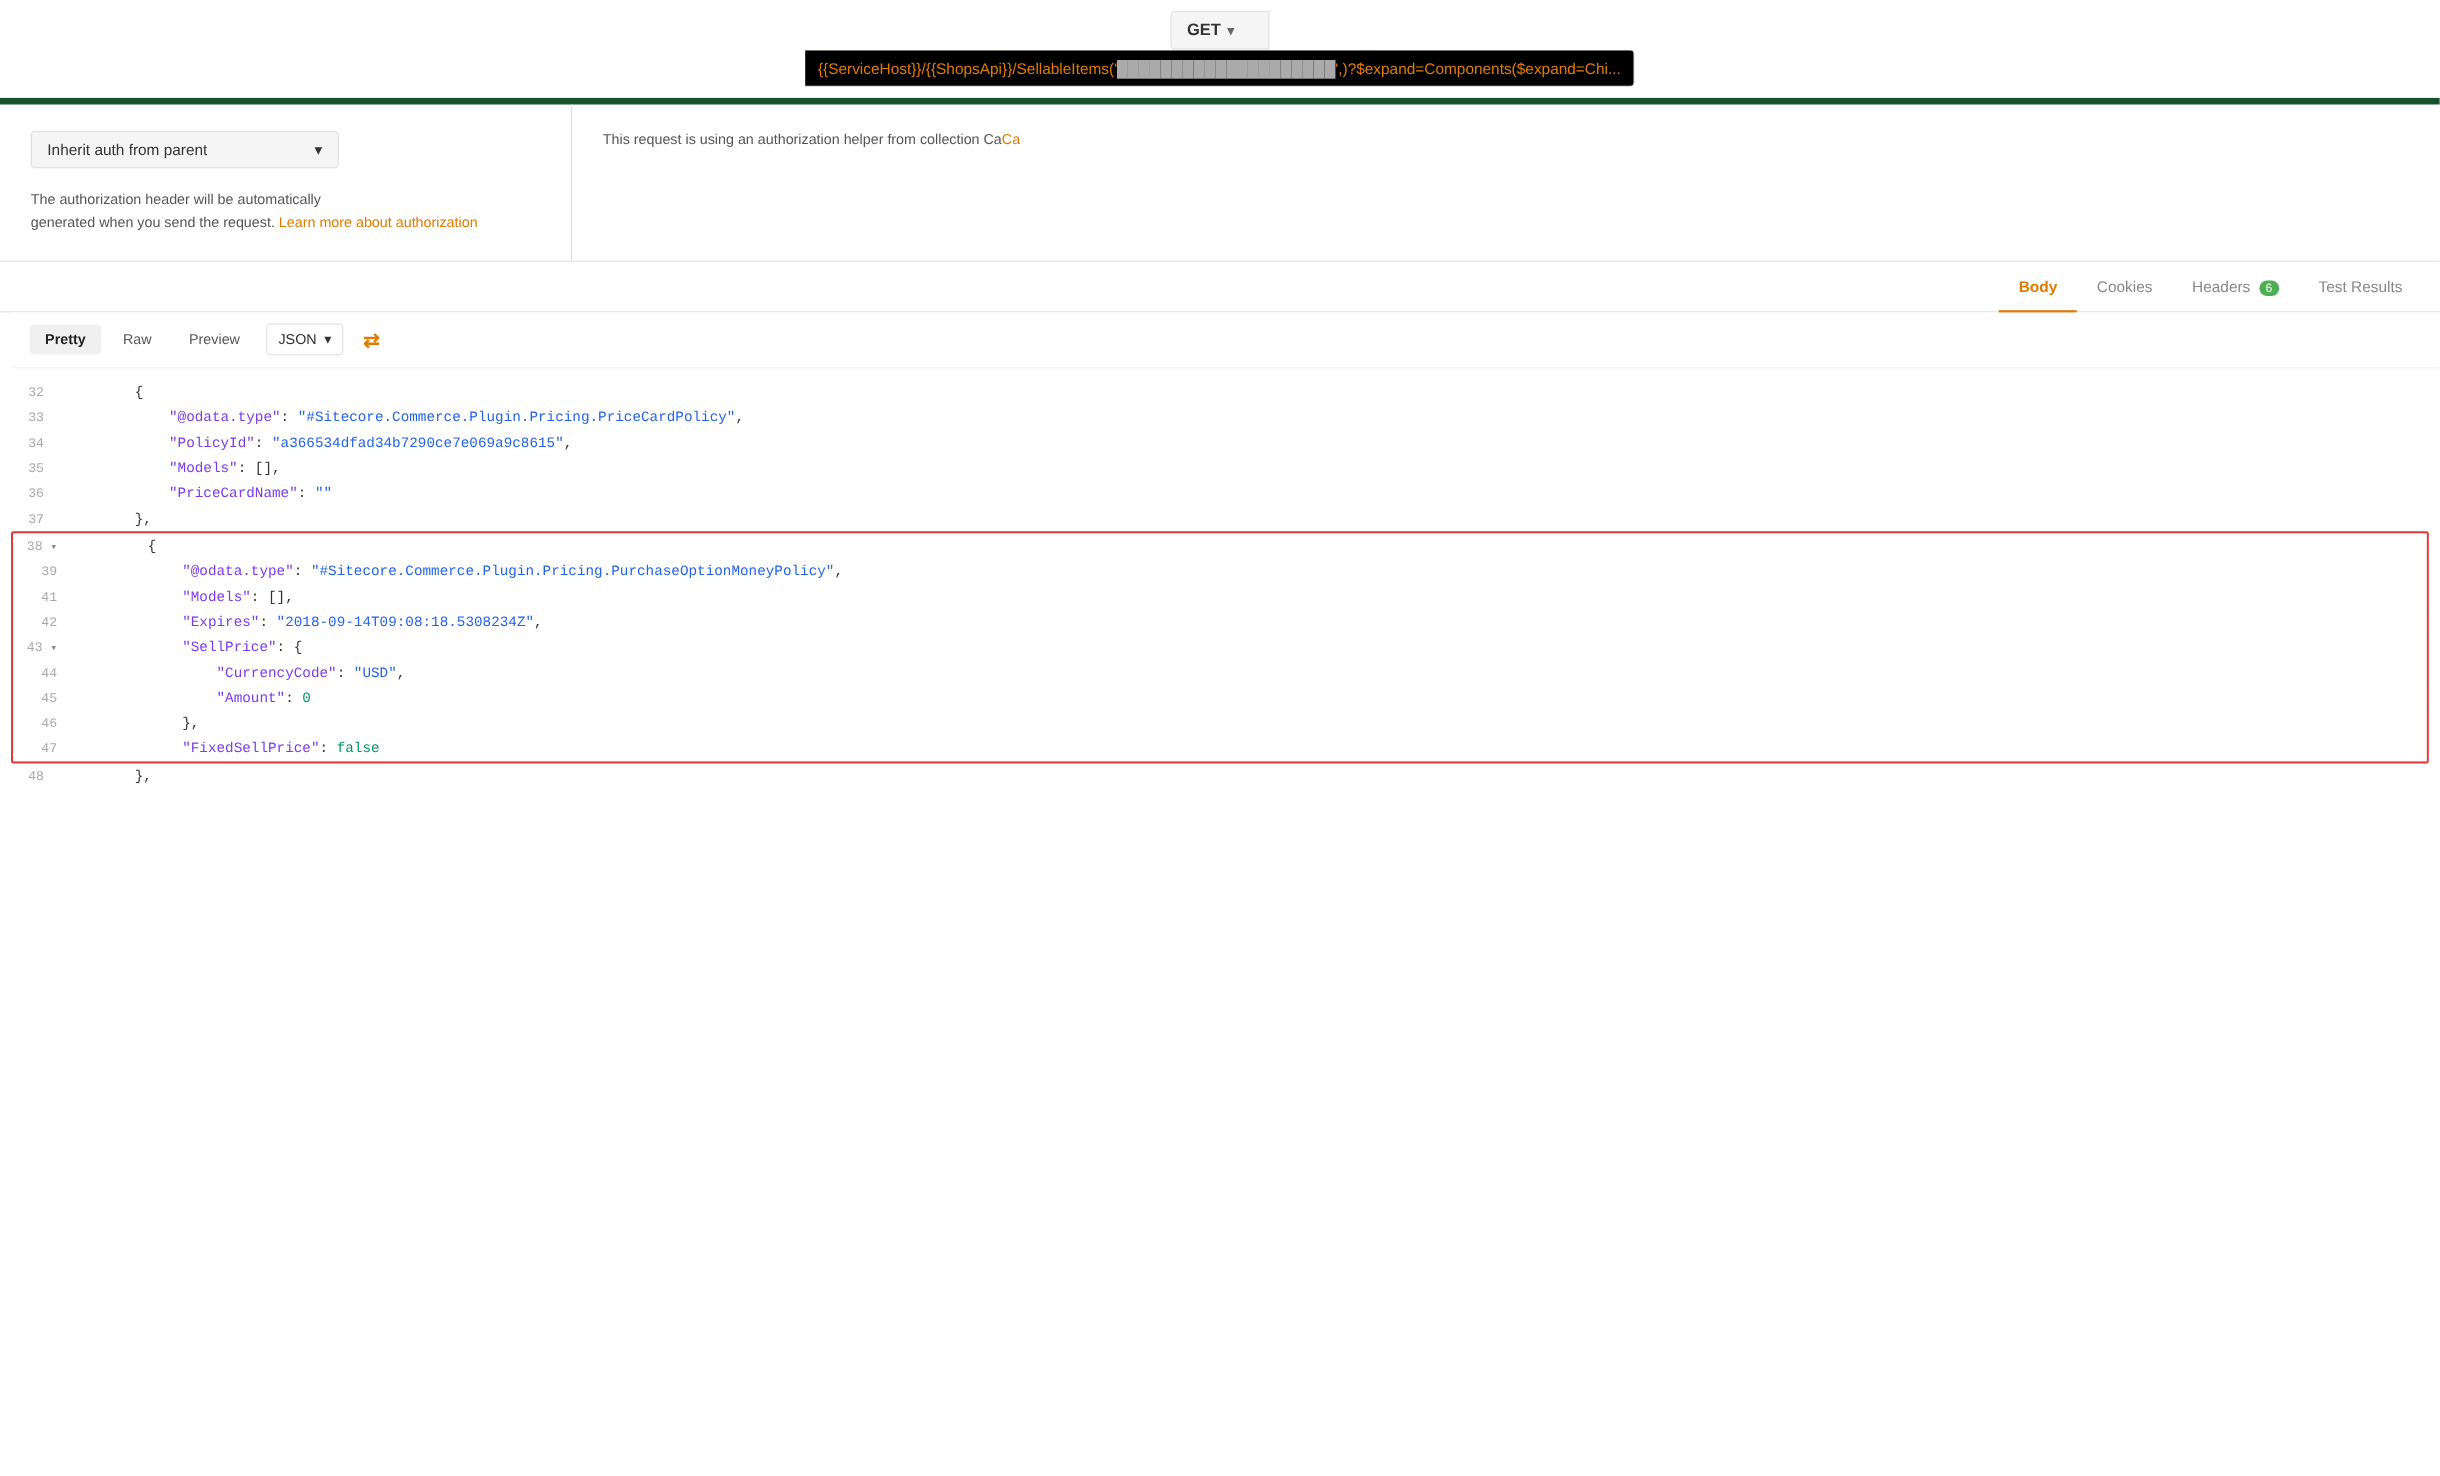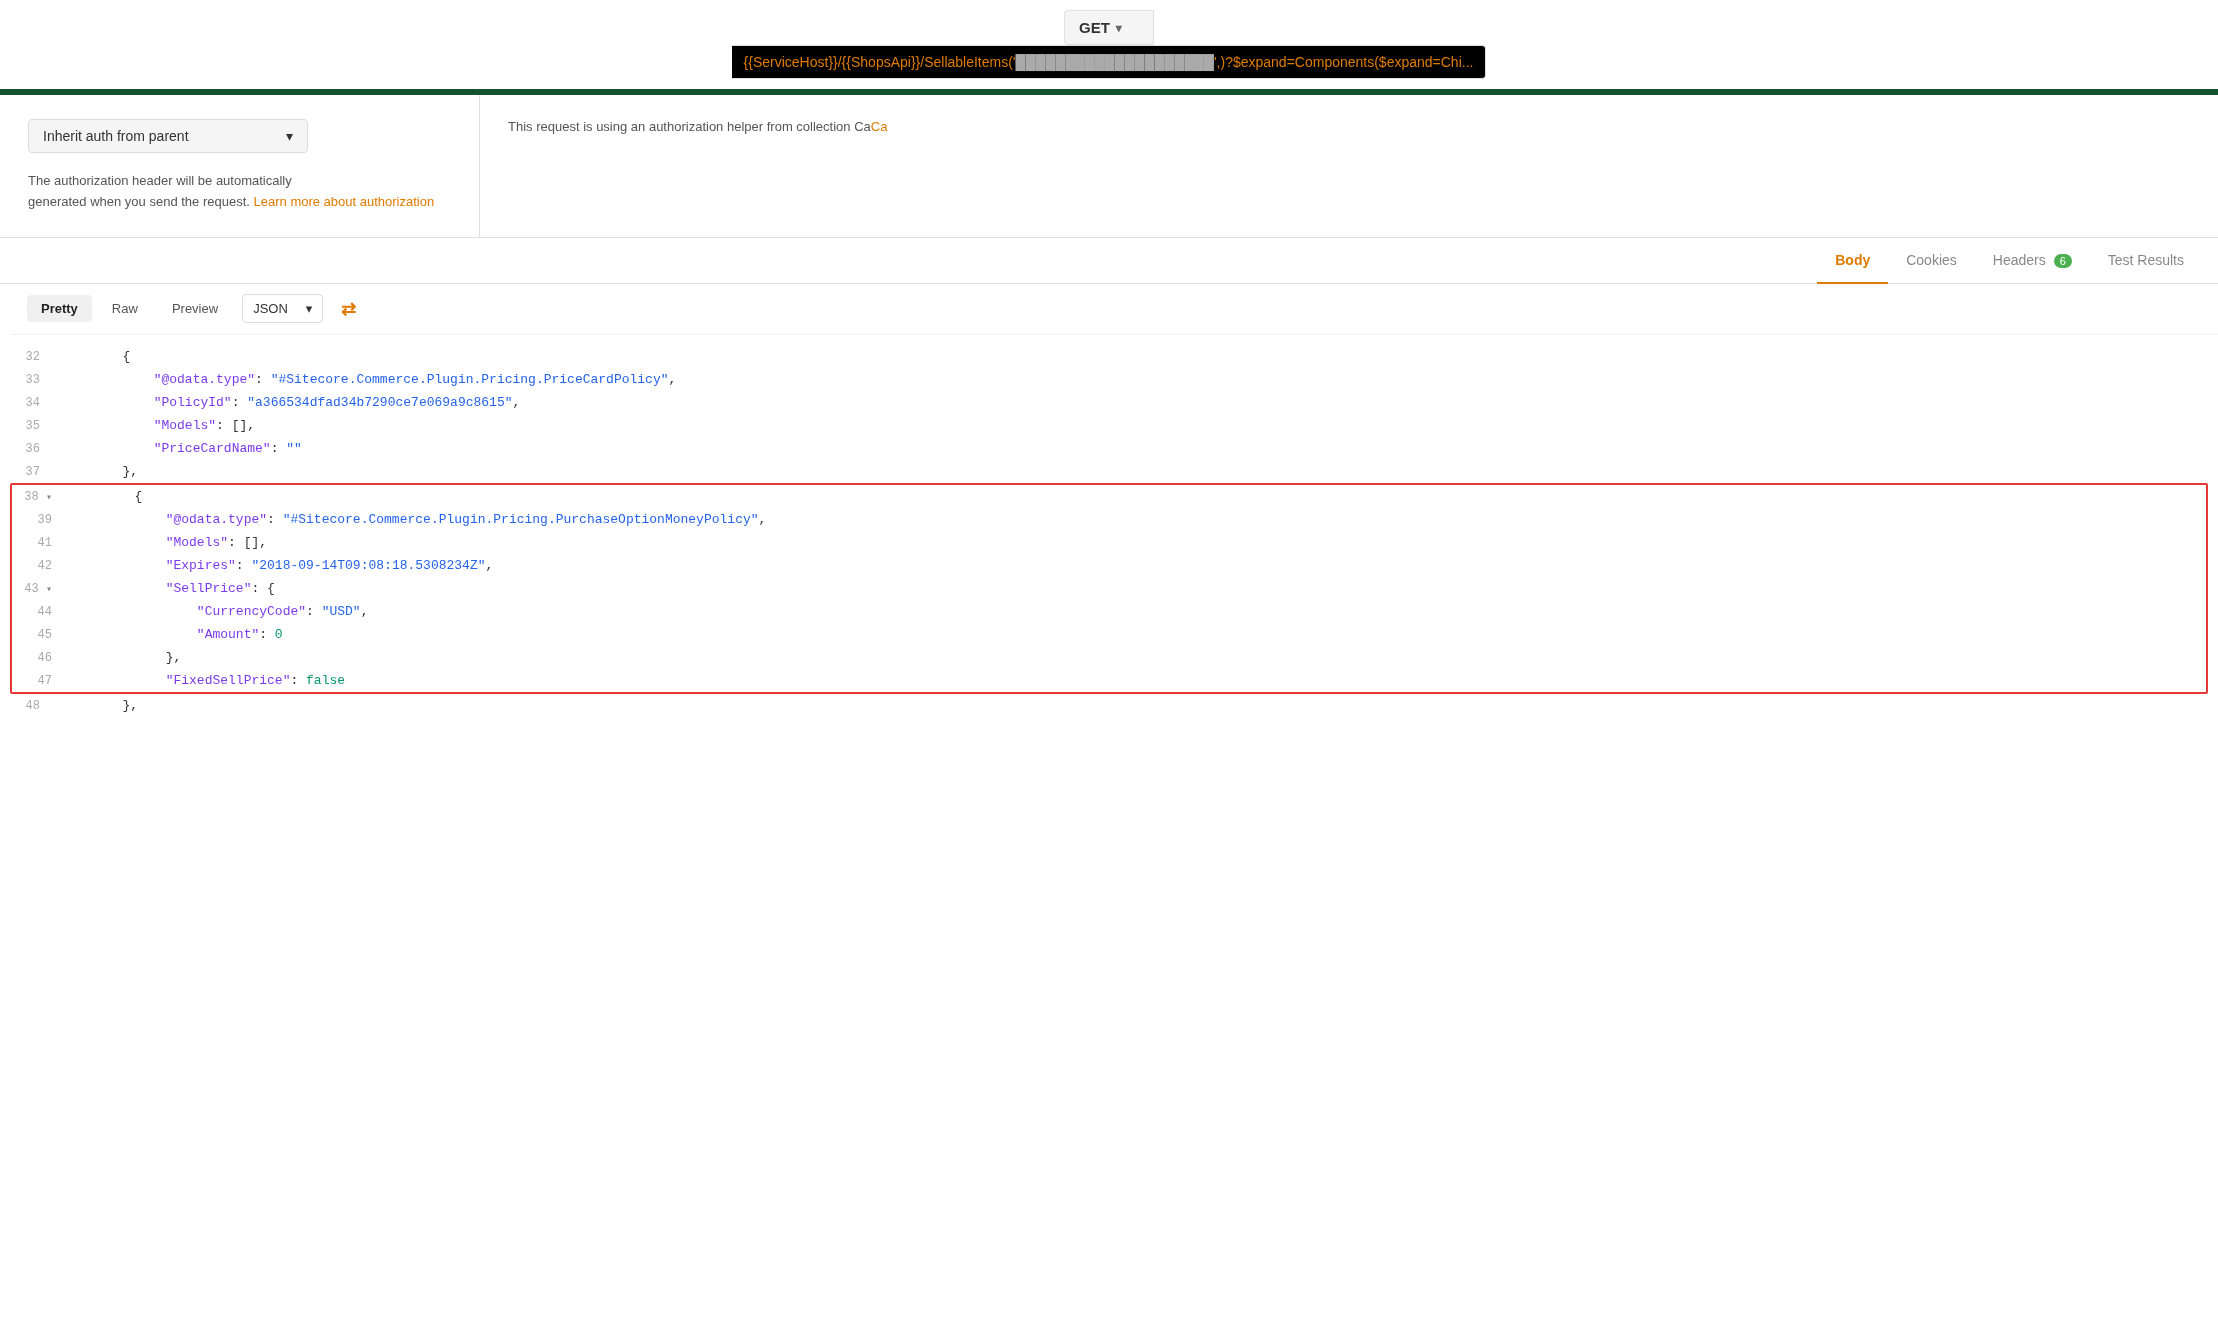--- a/index.html
+++ b/index.html
@@ -51,21 +51,21 @@
       text-overflow: ellipsis;
       white-space: nowrap;
     }
 
     
     .auth-section {
       display: flex;
       border-bottom: 1px solid #e0e0e0;
     }
     .auth-left {
-      width: 480px;
+      width: 520px;
       padding: 24px 28px;
       border-right: 1px solid #e0e0e0;
     }
     .auth-dropdown {
       display: flex;
       align-items: center;
       justify-content: space-between;
       border: 1px solid #ddd;
       border-radius: 4px;
       padding: 8px 14px;
@@ -152,21 +152,21 @@
       border-radius: 4px;
     }
     .format-btn.active {
       background: #f0f0f0;
       font-weight: 600;
       color: #222;
     }
     .format-dropdown {
       display: flex;
       align-items: center;
-      gap: 18px;
+      gap: 7px;
       border: 1px solid #ddd;
       border-radius: 4px;
       padding: 6px 10px;
       font-size: 13px;
       cursor: pointer;
       background: #fff;
       color: #333;
       margin-left: 4px;
     }
     .wrap-btn {

